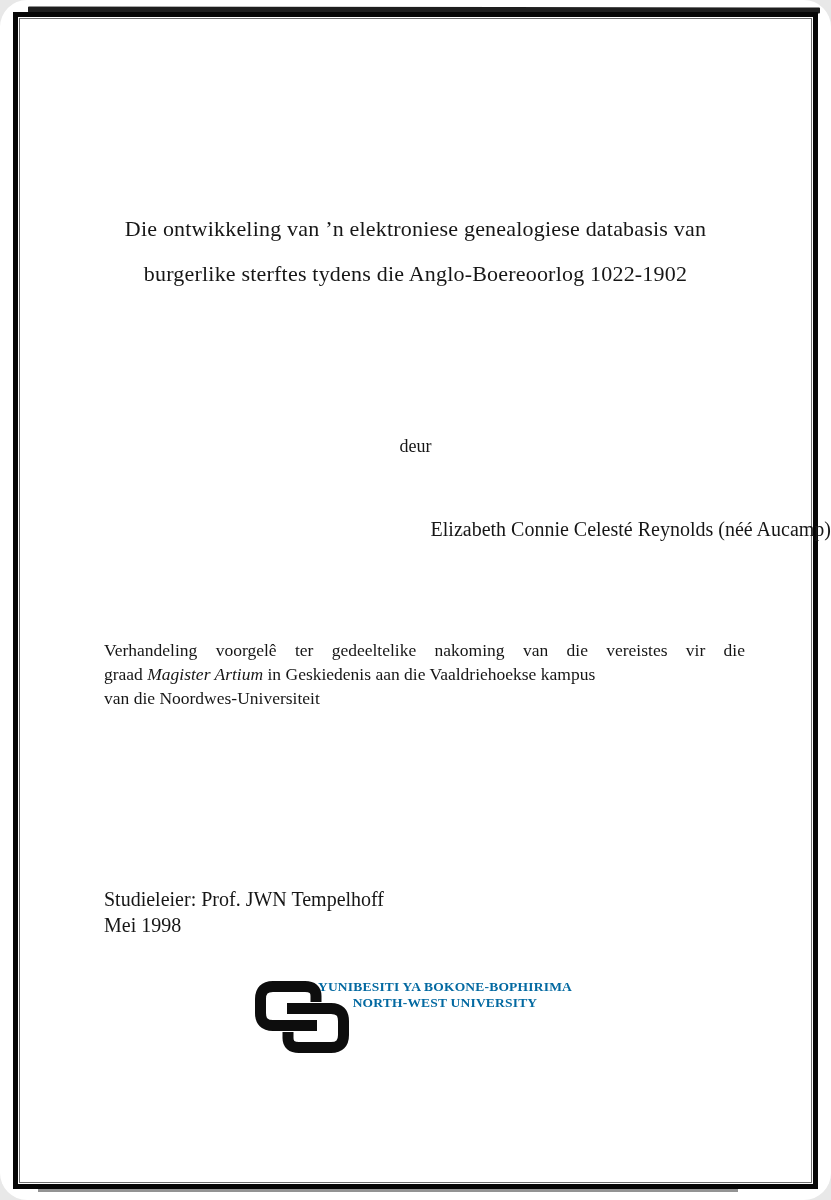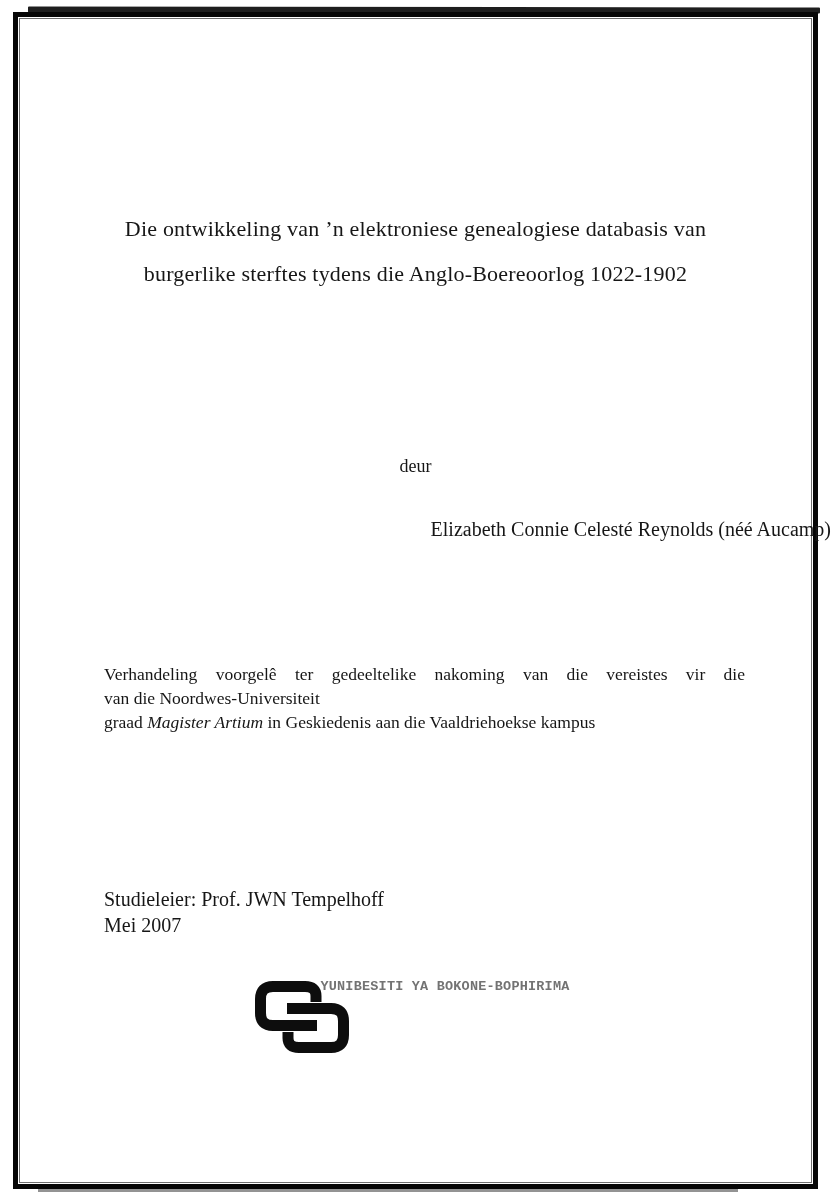--- a/index.html
+++ b/index.html
@@ -4,20 +4,21 @@
 <style>
   html,body{margin:0;padding:0;background:#e8e8e8;}
   .page{
     position:relative;
     width:831px;height:1200px;
     background:#ffffff;
     font-family:"Liberation Serif", serif;
     color:#161616;
     overflow:hidden;
     margin:0 auto;
+    border-radius:27px;
   }
   
   .smudge-top{
     position:absolute;left:28px;top:7px;width:792px;height:6px;
     background:#0b0b0b;opacity:.92;border-radius:1px;
     transform:rotate(.08deg);
   }
   .smudge-bottom{
     position:absolute;left:38px;top:1189px;width:700px;height:3px;
     background:#3a3a3a;opacity:.55;
@@ -30,48 +31,48 @@
   .frame-inner{
     position:absolute;inset:1px;
     border:1px solid #6f6f6f;
   }
   .title{
     position:absolute;top:206px;left:50px;right:50px;
     text-align:center;font-size:22px;line-height:45px;
     letter-spacing:.2px;
   }
   .byline{
-    position:absolute;top:456px;left:0;right:0;
+    position:absolute;top:436px;left:0;right:0;
     text-align:center;font-size:18px;
   }
   .author{
     position:absolute;top:518px;left:0;right:0;
     text-align:right;font-size:20px;
   }
   .submission{
-    position:absolute;top:662px;left:104px;width:641px;
+    position:absolute;top:638px;left:104px;width:641px;
     font-size:17.5px;line-height:24px;
   }
   .submission .justified{
     text-align:justify;text-align-last:justify;
   }
   .italic{font-style:italic;}
   .supervisor-block{
     position:absolute;top:886px;left:104px;
     font-size:20px;line-height:26px;
   }
   .logo-mark{
     position:absolute;left:255px;top:981px;width:94px;height:72px;
   }
   .logo-text{
     position:absolute;left:316px;top:979px;width:258px;
     text-align:center;
-    font-family:Liberation Mono, monospace;
+    font-family:Liberation Serif, serif;
     font-weight:700;font-size:13.5px;line-height:15.5px;
-    letter-spacing:.2px;color:#737373;
+    letter-spacing:.2px;color:#0369a1;
     white-space:nowrap;
   }
 </style>
 </head>
 <body>
 
 <div class="page">
 
   <div class="smudge-top"></div>
   <div class="smudge-bottom"></div>
@@ -84,33 +85,34 @@
     <div>Die ontwikkeling van ’n elektroniese genealogiese databasis van</div>
     <div>burgerlike sterftes tydens die Anglo-Boereoorlog 1022-1902</div>
   </div>
 
   <div class="byline">deur</div>
 
   <div class="author">Elizabeth Connie Celesté Reynolds (néé Aucamp)</div>
 
   <div class="submission">
     <div class="justified">Verhandeling voorgelê ter gedeeltelike nakoming van die vereistes vir die</div>
+    <div><span>graad </span><span class="italic">Magister Artium</span><span> in Geskiedenis aan die Vaaldriehoekse kampus</span></div>
     <div>van die Noordwes-Universiteit</div>
-    <div><span>graad </span><span class="italic">Magister Artium</span><span> in Geskiedenis aan die Vaaldriehoekse kampus</span></div>
   </div>
 
   <div class="supervisor-block">
     <div>Studieleier: Prof. JWN Tempelhoff</div>
-    <div>Mei 2007</div>
+    <div>Mei 1998</div>
   </div>
 
   <svg class="logo-mark" viewBox="0 0 94 72" xmlns="http://www.w3.org/2000/svg" aria-hidden="true">
 
     <path d="M 61 21 L 61 15 Q 61 5.5 50 5.5 L 18 5.5 Q 5.5 5.5 5.5 18 L 5.5 32 Q 5.5 44.5 18 44.5 L 62 44.5" fill="none" stroke="#0d0d0d" stroke-width="11" stroke-linecap="butt"></path>
 
     <path d="M 33 51 L 33 57 Q 33 66.5 44 66.5 L 76 66.5 Q 88.5 66.5 88.5 54 L 88.5 40 Q 88.5 27.5 76 27.5 L 32 27.5" fill="none" stroke="#0d0d0d" stroke-width="11" stroke-linecap="butt"></path>
   </svg>
 
   <div class="logo-text">
     <div>YUNIBESITI YA BOKONE-BOPHIRIMA</div>
+    <div>NORTH-WEST UNIVERSITY</div>
   </div>
 
 </div>
 
 </body></html>

